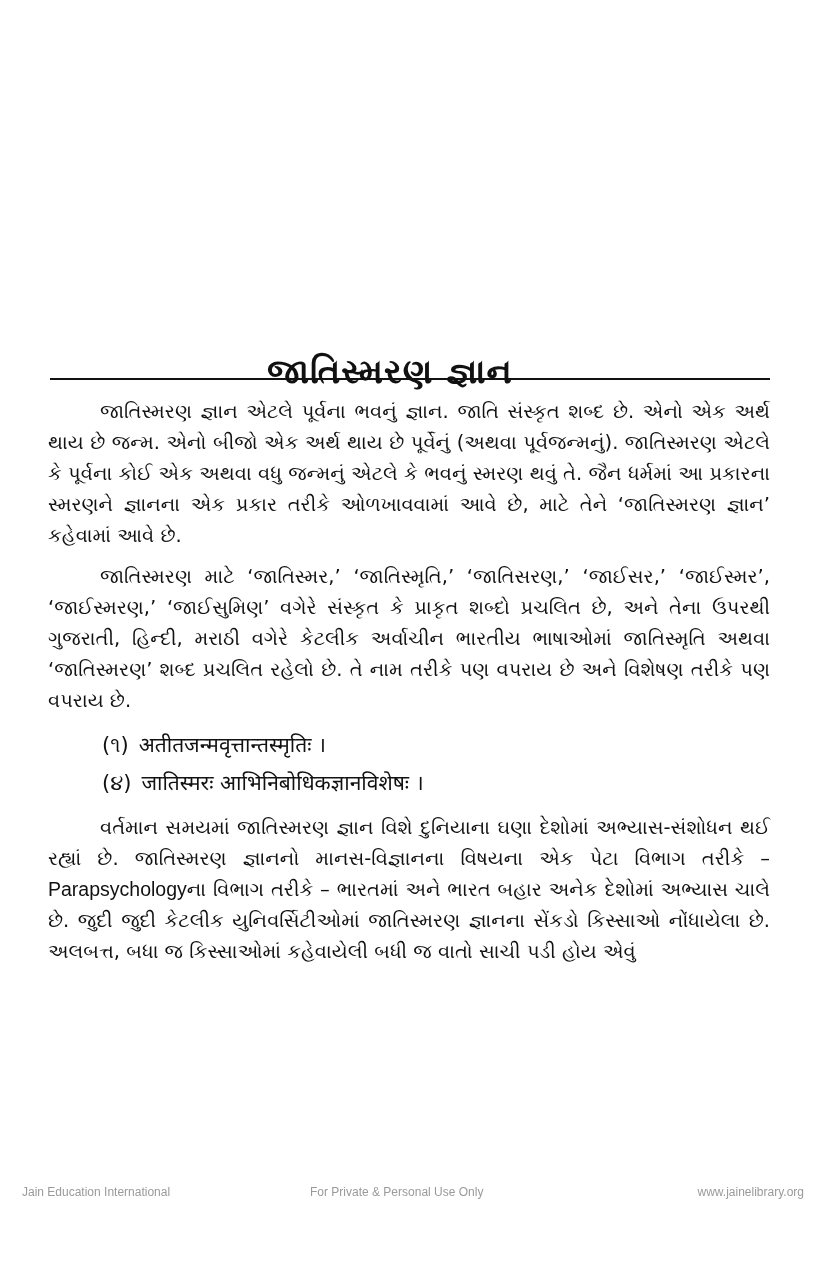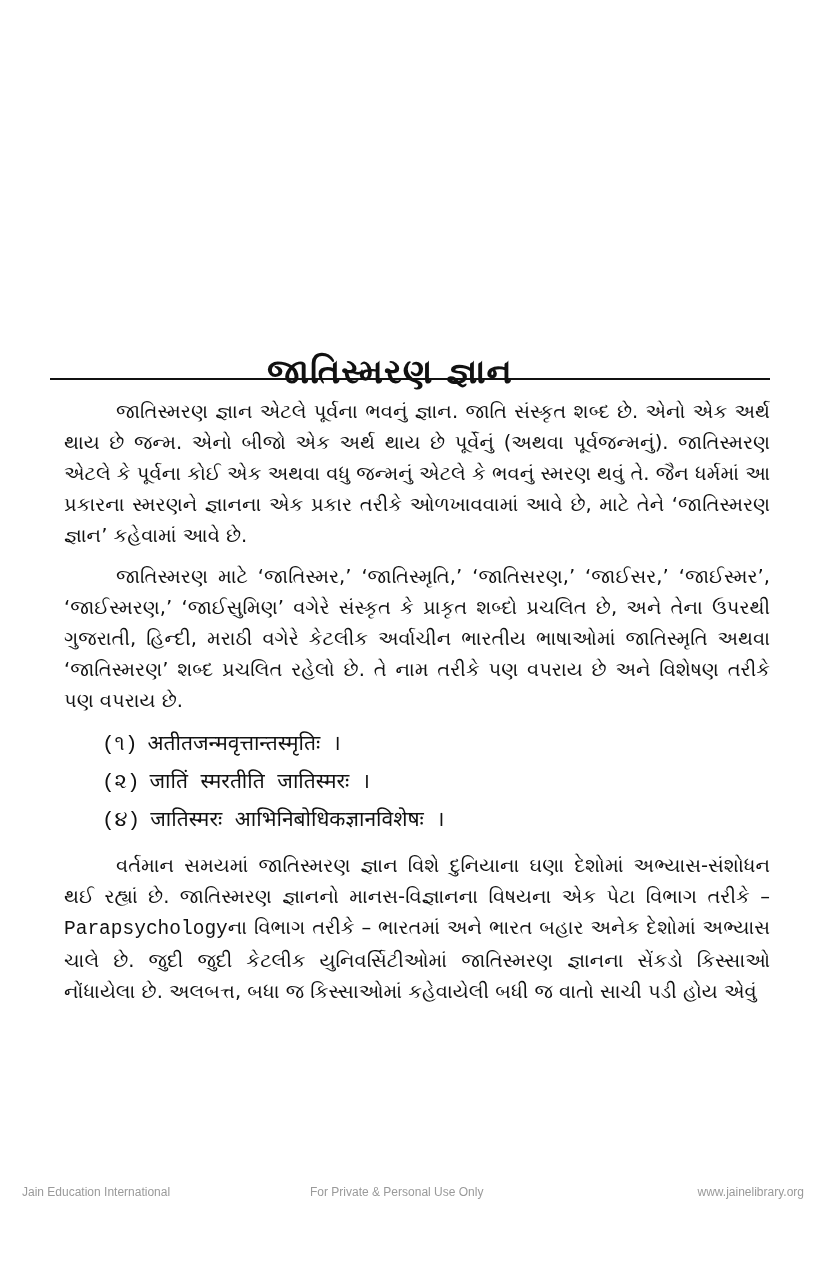--- a/index.html
+++ b/index.html
@@ -48,34 +48,33 @@
     .body-text {
       position: absolute;
       top: 396px;
       left: 48px;
       width: 722px;
       font-size: 19.5px;
       line-height: 31px;
       text-align: justify;
     }
     .para {
-      margin: 0 0 10px 16px;
+      margin: 0 0 10px 0;
       text-indent: 52px;
       text-align: justify;
       text-align-last: left;
     }
     .para-lead {
       margin: 0 0 8px 0;
       padding-left: 52px;
     }
     .defs {
       margin: 0 0 10px 0;
       padding-left: 54px;
       list-style: none;
-      font-family: Liberation Mono, monospace;
     }
     .def-item {
       font-size: 21px;
       line-height: 38px;
       white-space: nowrap;
     }
     .def-num {
       display: inline-block;
       margin-right: 10px;
     }
@@ -85,21 +84,21 @@
       left: 0;
       width: 828px;
       height: 20px;
       font-family: "Liberation Sans", sans-serif;
       font-size: 12px;
       color: #9a9a9a;
     }
     .footer .f-left { position: absolute; left: 22px; top: 0; }
     .footer .f-center { position: absolute; left: 310px; top: 0; }
     .footer .f-right { position: absolute; right: 24px; top: 0; }
-    .latin { font-family: Liberation Mono, monospace; }
+    .latin { font-family: Liberation Sans, sans-serif; }
   </style>
 </head>
 <body>
 
 <div class="page">
 
   <h1 class="title">
     <span>જાતિસ્મરણ જ્ઞાન</span>
   </h1>
 
@@ -110,23 +109,20 @@
     <p class="para">જાતિસ્મરણ જ્ઞાન એટલે પૂર્વના ભવનું જ્ઞાન. જાતિ સંસ્કૃત શબ્દ છે. એનો એક અર્થ થાય છે જન્મ. એનો બીજો એક અર્થ થાય છે પૂર્વેનું (અથવા પૂર્વજન્મનું). જાતિસ્મરણ એટલે કે પૂર્વના કોઈ એક અથવા વધુ જન્મનું એટલે કે ભવનું સ્મરણ થવું તે. જૈન ધર્મમાં આ પ્રકારના સ્મરણને જ્ઞાનના એક પ્રકાર તરીકે ઓળખાવવામાં આવે છે, માટે તેને ‘જાતિસ્મરણ જ્ઞાન’ કહેવામાં આવે છે.</p>
 
     <p class="para">જાતિસ્મરણ માટે ‘જાતિસ્મર,’ ‘જાતિસ્મૃતિ,’ ‘જાતિસરણ,’ ‘જાઈસર,’ ‘જાઈસ્મર’, ‘જાઈસ્મરણ,’ ‘જાઈસુમિણ’ વગેરે સંસ્કૃત કે પ્રાકૃત શબ્દો પ્રચલિત છે, અને તેના ઉપરથી ગુજરાતી, હિન્દી, મરાઠી વગેરે કેટલીક અર્વાચીન ભારતીય ભાષાઓમાં જાતિસ્મૃતિ અથવા ‘જાતિસ્મરણ’ શબ્દ પ્રચલિત રહેલો છે. તે નામ તરીકે પણ વપરાય છે અને વિશેષણ તરીકે પણ વપરાય છે.</p>
 
 
     <ul class="defs">
       <li class="def-item">
         <span class="def-num">(૧)</span><span>अतीतजन्मवृत्तान्तस्मृतिः ।</span>
       </li>
       <li class="def-item">
-        <span class="def-num">(૨)</span><span>जातिं स्मरतीति जातिस्मरः ।</span>
-      </li>
-      <li class="def-item">
         <span class="def-num">(૪)</span><span>जातिस्मरः आभिनिबोधिकज्ञानविशेषः ।</span>
       </li>
     </ul>
 
     <p class="para"><span>વર્તમાન સમયમાં જાતિસ્મરણ જ્ઞાન વિશે દુનિયાના ઘણા દેશોમાં અભ્યાસ-સંશોધન થઈ રહ્યાં છે. જાતિસ્મરણ જ્ઞાનનો માનસ-વિજ્ઞાનના વિષયના એક પેટા વિભાગ તરીકે – </span><span class="latin">Parapsychology</span><span>ના વિભાગ તરીકે – ભારતમાં અને ભારત બહાર અનેક દેશોમાં અભ્યાસ ચાલે છે. જુદી જુદી કેટલીક યુનિવર્સિટીઓમાં જાતિસ્મરણ જ્ઞાનના સેંકડો કિસ્સાઓ નોંધાયેલા છે. અલબત્ત, બધા જ કિસ્સાઓમાં કહેવાયેલી બધી જ વાતો સાચી પડી હોય એવું</span></p>
 
   </div>
 
   <div class="footer">
     <span class="f-left">Jain Education International</span>

